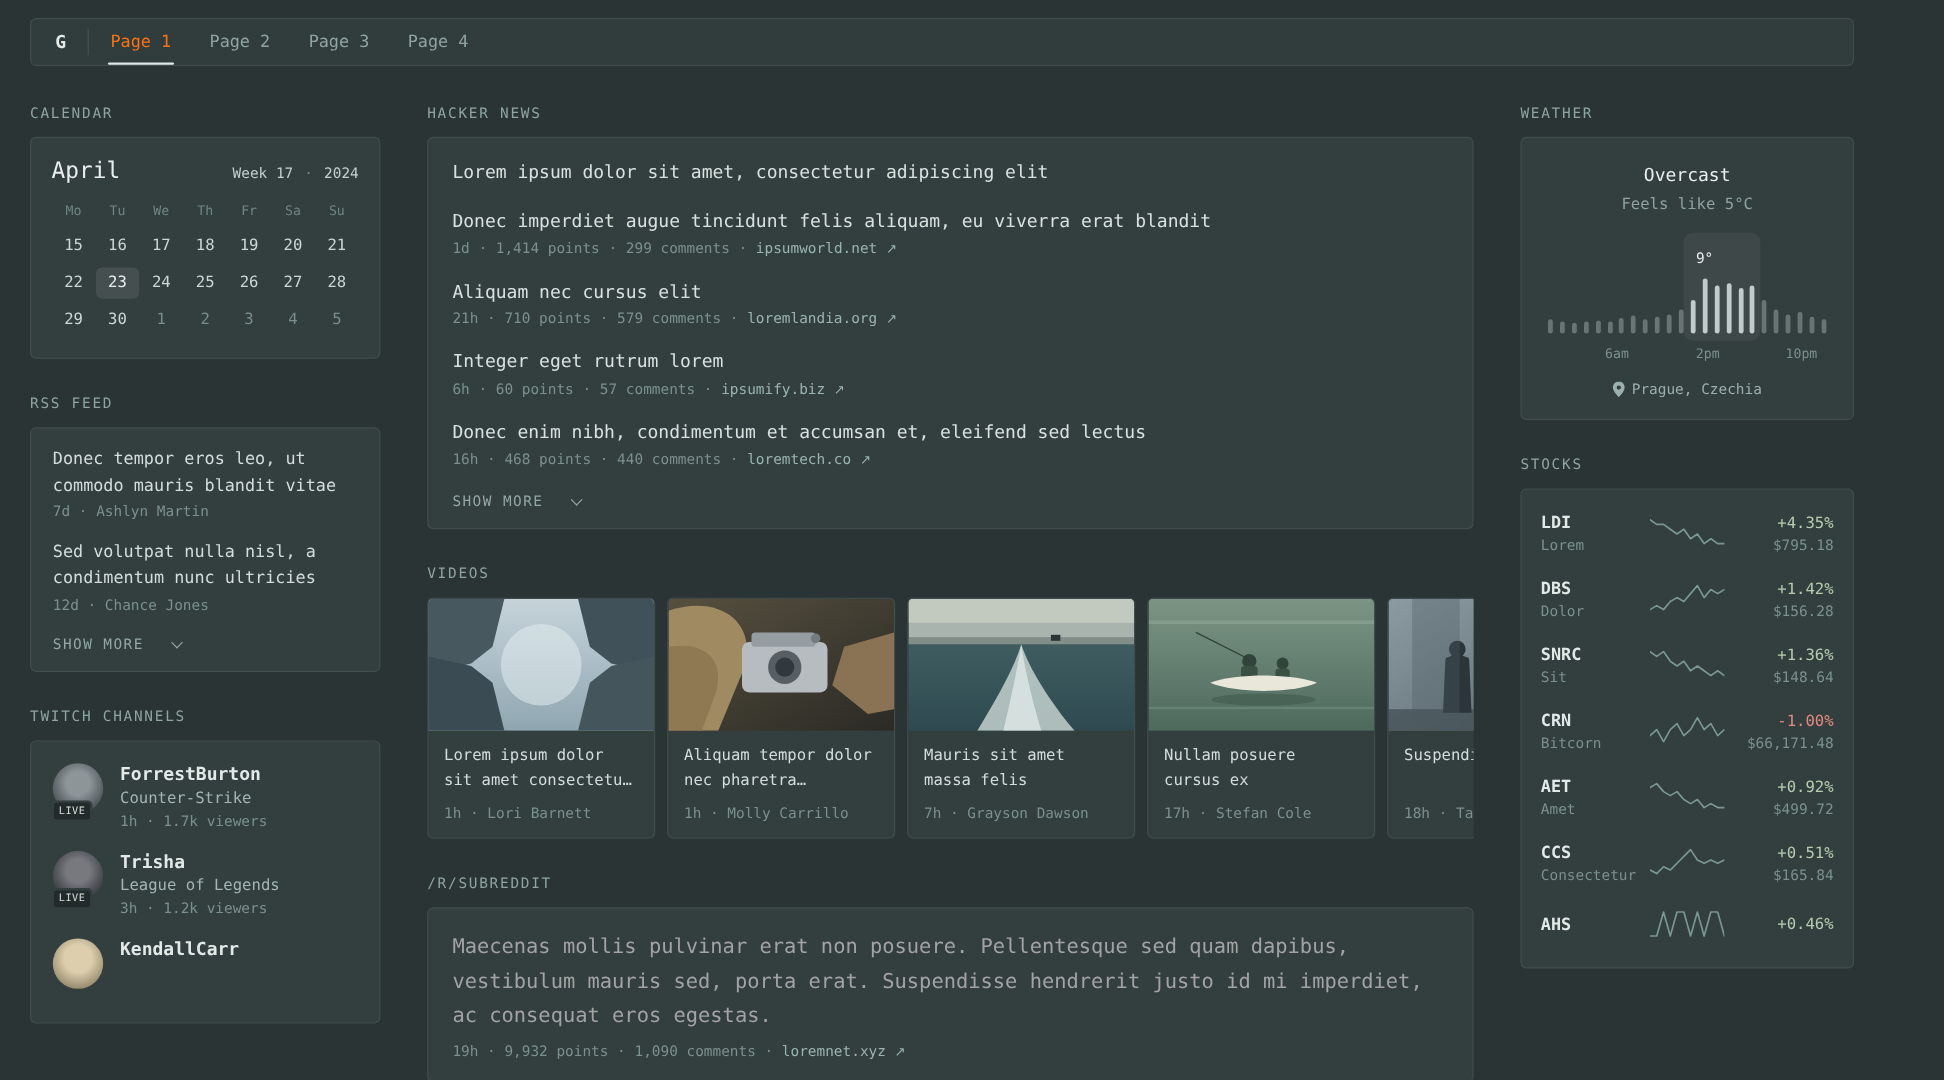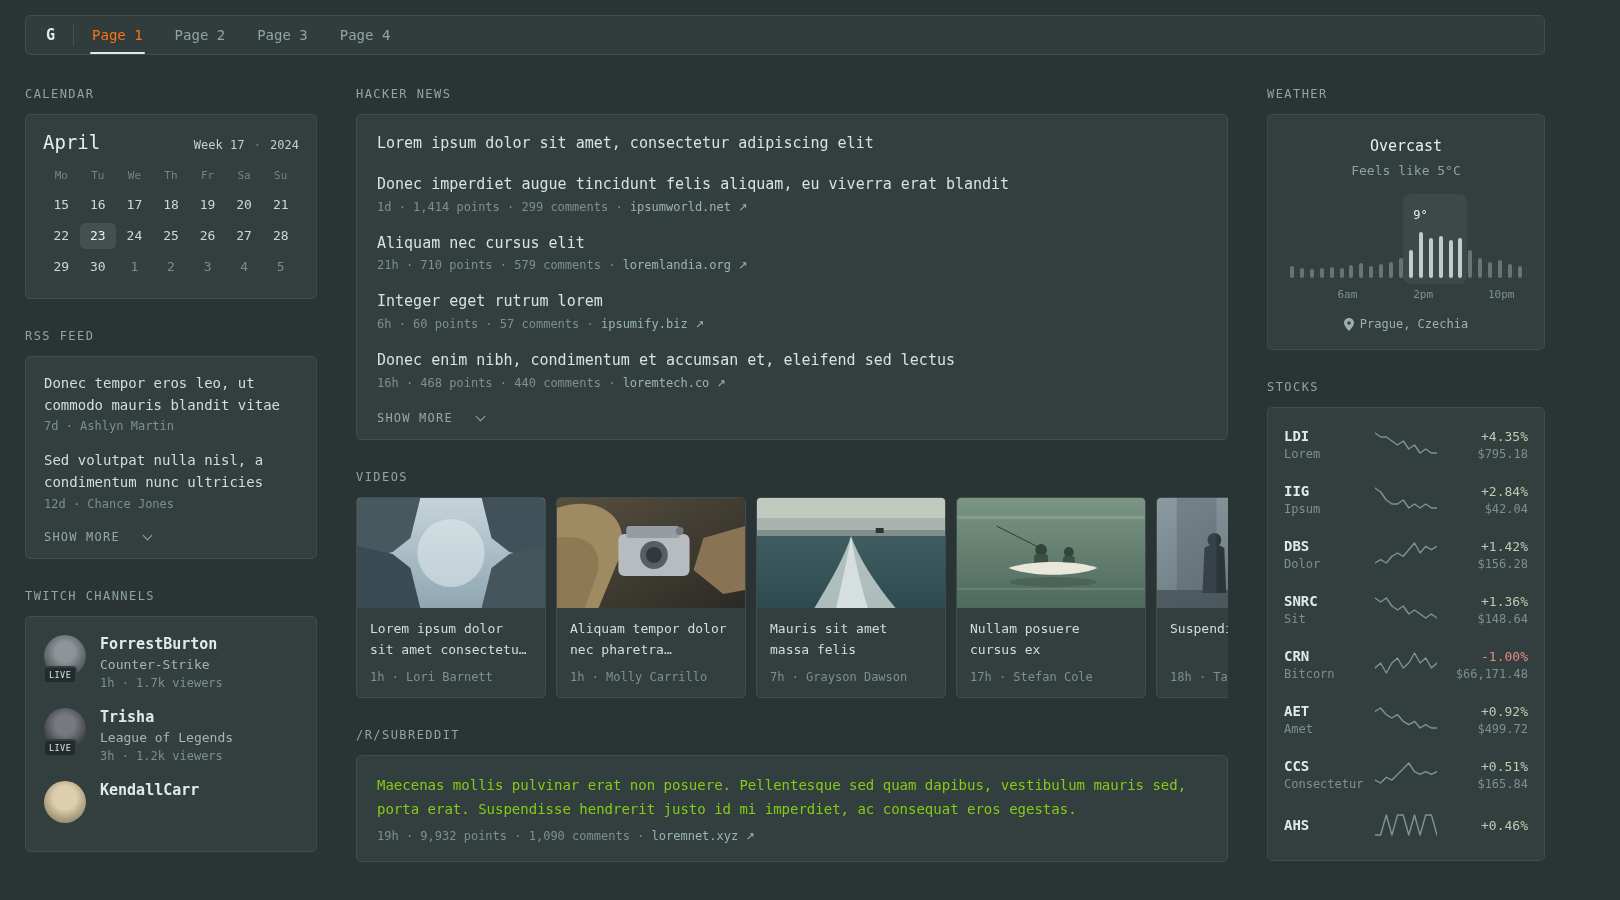--- a/index.html
+++ b/index.html
@@ -66,21 +66,21 @@
   .tw-game{font-size:13px;color:#a3b6b2;margin-top:4px;}
   .tw-meta{font-size:12px;color:var(--faint);margin-top:4px;}
   
   .hn-card{padding:18px 20px 14px;}
   .hn-item{margin-bottom:19px;}
   .hn-title{font-size:15px;color:#d8e2df;line-height:1.45;cursor:pointer;}
   .hn-meta{font-size:12px;color:var(--faint);margin-top:4px;}
   .hn-domain{color:var(--link);cursor:pointer;}
   .arrow{color:var(--link);font-family:"DejaVu Sans",sans-serif;font-size:11px;}
   .sub-card{padding:18px 20px;}
-  .sub-title{font-size:14px;line-height:1.7;color:#84cc16;cursor:pointer;}
+  .sub-title{font-size:17px;line-height:1.7;color:#a3a3a3;cursor:pointer;}
   .sub-meta{font-size:12px;color:var(--faint);margin-top:8px;}
   
   .videos-row{display:flex;gap:10px;overflow:hidden;}
   .video-card{width:190px;flex:0 0 190px;background:var(--card);border:1px solid var(--border);
        border-radius:5px;overflow:hidden;}
   .video-thumb{height:110px;cursor:pointer;}
   .video-thumb svg{display:block;width:100%;height:110px;}
   .video-body{padding:11px 13px 13px;}
   .video-title{font-size:13px;line-height:1.6;color:#d3dedb;height:42px;overflow:hidden;cursor:pointer;}
   .video-meta{font-size:12px;color:var(--faint);margin-top:9px;white-space:nowrap;overflow:hidden;}
@@ -500,33 +500,20 @@
     <span class="spark-slot"><svg viewBox="0 0 62 24" class="spark">
                     <polyline points="0.0,2.0 5.6,6.0 11.3,6.0 16.9,10.0 22.5,14.0 28.2,10.0 33.8,18.0 39.5,14.0 45.1,22.0 50.7,18.0 56.4,22.0 62.0,22.0"></polyline>
                   </svg></span>
     <div class="stock-right">
       <div class="stock-change">+4.35%</div>
       <div class="stock-price">$795.18</div>
     </div>
   </div>
               <div class="stock-row">
     <div class="stock-left">
-      <div class="stock-ticker">IIG</div>
-      <div class="stock-name">Ipsum</div>
-    </div>
-    <span class="spark-slot"><svg viewBox="0 0 62 24" class="spark">
-                    <polyline points="0.0,2.0 5.6,6.0 11.3,14.0 16.9,18.0 22.5,18.0 28.2,14.0 33.8,22.0 39.5,18.0 45.1,22.0 50.7,18.0 56.4,22.0 62.0,22.0"></polyline>
-                  </svg></span>
-    <div class="stock-right">
-      <div class="stock-change">+2.84%</div>
-      <div class="stock-price">$42.04</div>
-    </div>
-  </div>
-              <div class="stock-row">
-    <div class="stock-left">
       <div class="stock-ticker">DBS</div>
       <div class="stock-name">Dolor</div>
     </div>
     <span class="spark-slot"><svg viewBox="0 0 62 24" class="spark">
                     <polyline points="0.0,22.0 5.6,18.7 11.3,22.0 16.9,15.3 22.5,12.0 28.2,15.3 33.8,8.7 39.5,2.0 45.1,12.0 50.7,5.3 56.4,8.7 62.0,5.3"></polyline>
                   </svg></span>
     <div class="stock-right">
       <div class="stock-change">+1.42%</div>
       <div class="stock-price">$156.28</div>
     </div>

